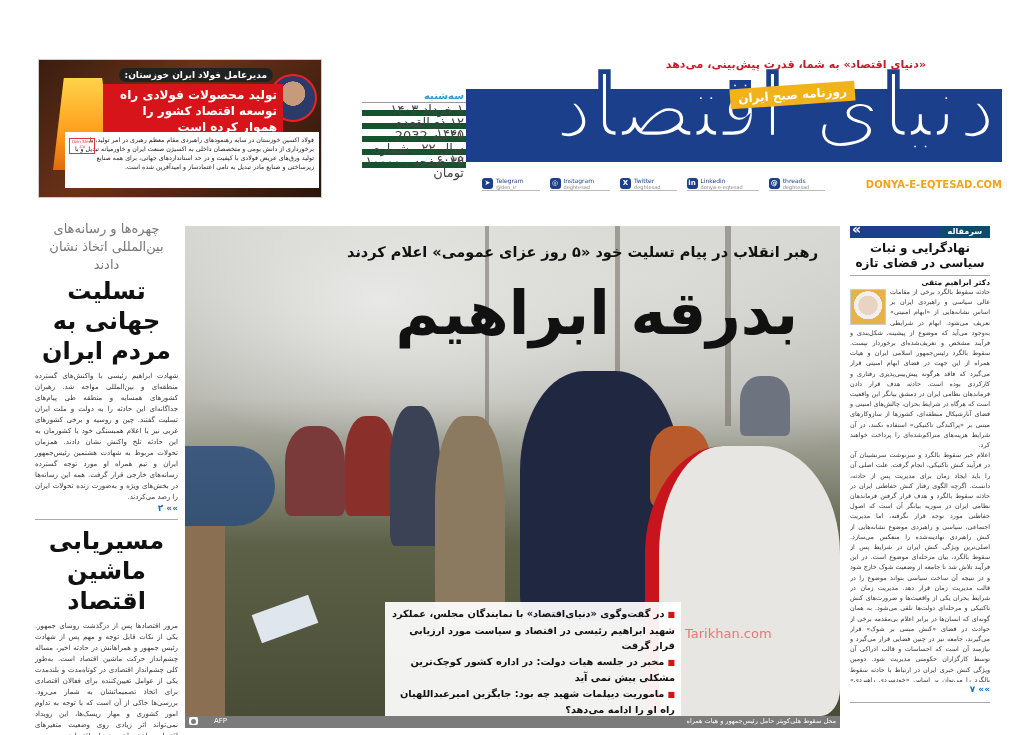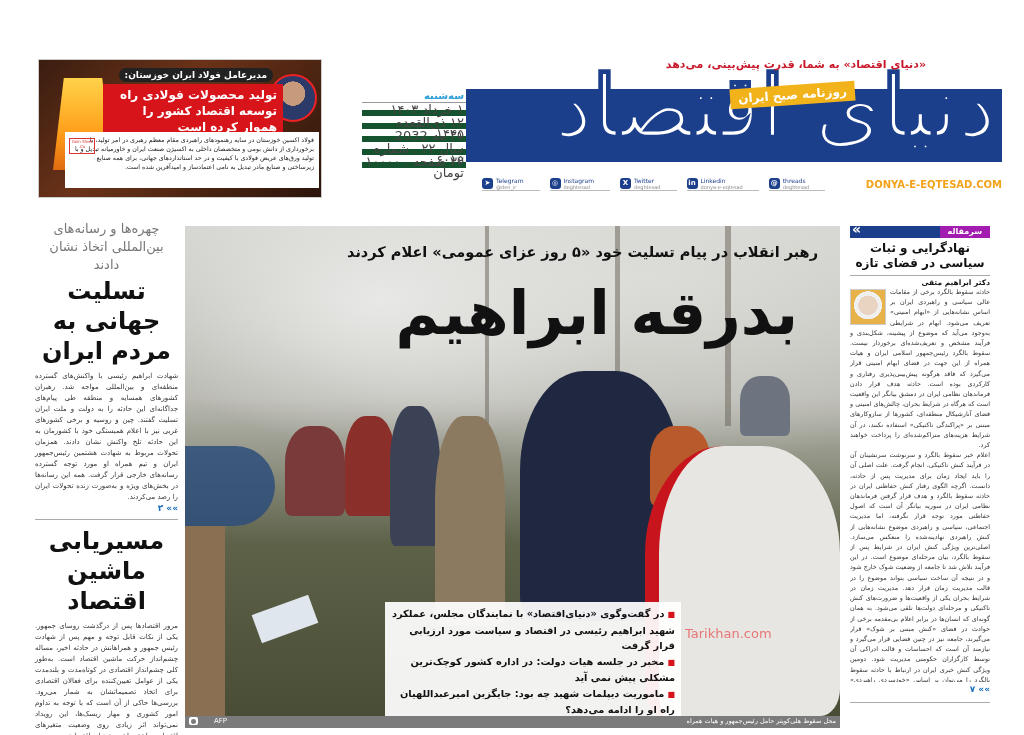--- a/index.html
+++ b/index.html
@@ -62,21 +62,21 @@
     .lc-title { font-size: 24px; font-weight: 900; line-height: 30px; text-align: center; margin-top: 2px; }
     .lc-body { font-size: 7px; line-height: 11px; color: #333; text-align: justify; margin-top: 5px; }
     .ref { color: #1c6fbd; font-weight: bold; font-size: 9px; direction: rtl; }
     .sep { height: 1px; background: #aaa; margin: 6px 0; }
 
     
     .right-col { left: 850px; top: 226px; width: 140px; }
     .rc-tag-row { display: flex; height: 12px; direction: ltr; }
     .rc-tag-blue { flex: 1; background: #1c3f8c; position: relative; }
     .rc-tag-blue::before { content: "«"; position: absolute; left: 2px; top: -5px; color: #fff; font-size: 14px; font-weight: bold; }
-    .rc-tag-yellow { background: #a21caf; color: #fff; font-size: 8px; font-weight: bold; padding: 0 8px; line-height: 12px; }
+    .rc-tag-yellow { background: #0c4a6e; color: #fff; font-size: 8px; font-weight: bold; padding: 0 8px; line-height: 12px; }
     .rc-title { font-size: 12px; font-weight: bold; text-align: center; line-height: 15px; margin-top: 3px; }
     .rc-author { font-size: 7.5px; font-weight: bold; margin-top: 4px; border-top: 1px solid #aaa; padding-top: 2px; }
     .rc-photo { float: left; width: 36px; height: 36px; margin: 2px 4px 2px 0; background: radial-gradient(circle at 50% 45%, #e9d4c2 0 38%, #f0f0f0 39% 55%, #e8b24a 56% 100%); border: 1px solid #ccc; }
     .rc-body { font-size: 6.4px; line-height: 10.2px; color: #333; text-align: justify; }
     .rc-sub { font-size: 8.5px; font-weight: bold; line-height: 12px; margin-top: 2px; }
     .rc-end { height: 1px; background: #aaa; margin-top: 8px; }
   </style>
 </head>
 <body>
 

